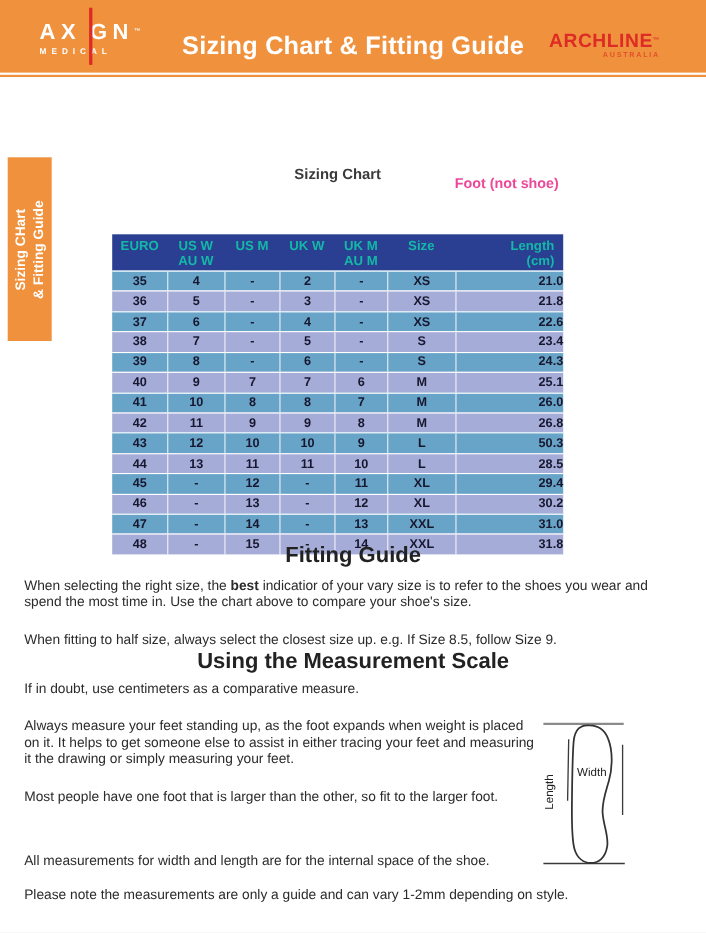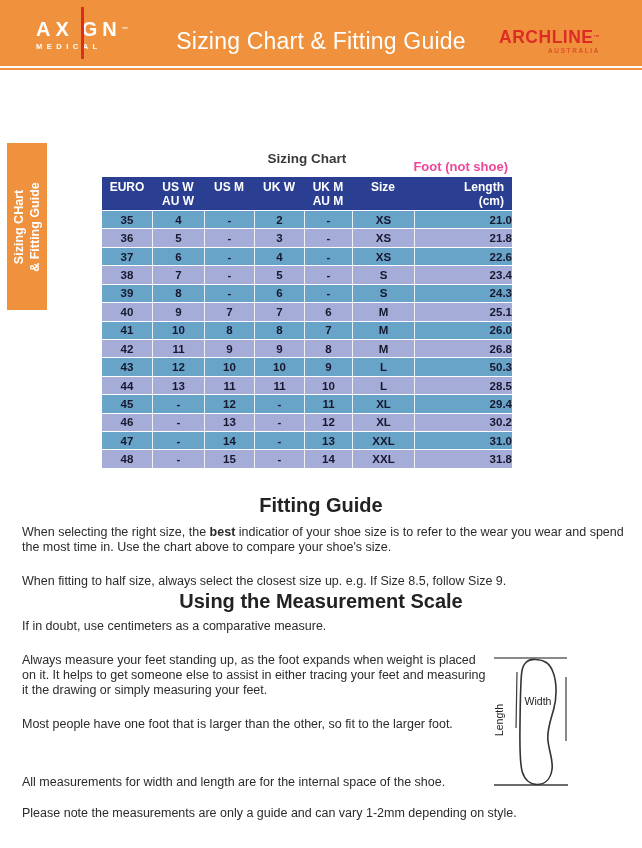--- a/index.html
+++ b/index.html
@@ -11,36 +11,36 @@
   
   .topbar{position:absolute;left:0;top:0;width:642px;height:66px;background:var(--orange,#F0923D);}
   .header-rule{position:absolute;left:0;top:68px;width:642px;height:2px;background:var(--orange,#F0923D);}
   .logo{position:absolute;left:36px;top:20px;width:95px;color:#fff;}
   .logo-main{font-size:20px;font-weight:bold;letter-spacing:5px;line-height:18px;white-space:nowrap;}
   .logo-main .tm{font-size:6px;letter-spacing:0;vertical-align:top;}
   .logo-gap{display:inline-block;width:8px;}
   .logo-red-line{position:absolute;left:45px;top:-13px;width:2.5px;height:52px;background:var(--red,#DD2B26);}
   .logo-sub{font-size:7.5px;font-weight:bold;letter-spacing:4.5px;margin-top:4px;}
   .page-title{position:absolute;left:0;top:28px;width:642px;text-align:center;
-    color:#fff;font-size:23px;font-weight:normal;letter-spacing:0.2px;}
+    color:#fff;font-size:23px;font-weight:bold;letter-spacing:0.2px;}
   .brand{position:absolute;right:42px;top:29px;text-align:right;}
   .brand-name{color:var(--red,#DD2B26);font-size:17.5px;font-weight:bold;letter-spacing:0.5px;line-height:17px;white-space:nowrap;}
   .brand-name .tm{font-size:6px;vertical-align:top;}
   .brand-sub{color:#e0512c;font-size:6.5px;font-weight:bold;letter-spacing:1.6px;margin-top:1px;}
   
   .side-tab{position:absolute;left:7px;top:143px;width:40px;height:167px;background:var(--orange,#F0923D);}
   .side-tab-inner{position:absolute;left:50%;top:50%;transform:translate(-50%,-50%) rotate(-90deg);
     width:167px;text-align:center;color:#fff;font-weight:bold;font-size:12.5px;line-height:16px;white-space:nowrap;}
   
   .chart-title{position:absolute;left:102px;top:151px;width:410px;text-align:center;
     font-size:13.5px;font-weight:bold;color:#3a3a3a;}
   .foot-note{position:absolute;right:134px;top:159px;font-size:13px;font-weight:bold;color:#ec4899;}
   .sizing-table{position:absolute;left:102px;top:177px;width:410px;}
   .thead{display:grid;grid-template-columns:50px 52px 50px 50px 48px 62px 98px;
-    background:var(--navy,#2B3F92);color:#ffffff;height:33px;box-sizing:border-box;padding-top:4px;}
+    background:var(--navy,#2B3F92);color:#14b8a6;height:33px;box-sizing:border-box;padding-top:4px;margin-top:36px;}
   .hcell{text-align:center;font-size:12px;font-weight:bold;line-height:13.5px;}
   .hcell.c6{text-align:right;padding-right:8px;}
   .trow{display:grid;grid-template-columns:50px 52px 50px 50px 48px 62px 98px;
     height:18.43px;box-sizing:border-box;border-top:1px solid #fff;align-items:center;}
   .trow.even{background:var(--row_blue,#68A4C8);}
   .trow.odd{background:var(--row_lavender,#A6ACD8);}
   .tcell{text-align:center;font-size:11.5px;font-weight:bold;color:var(--table_text,#17172F);
     height:100%;display:flex;align-items:center;justify-content:center;box-sizing:border-box;}
   .tcell + .tcell{border-left:1px solid rgba(255,255,255,0.85);}
   .tcell.c6{justify-content:flex-end;padding-right:0;}
@@ -216,21 +216,21 @@
           <div class="tcell c2">15</div>
           <div class="tcell c3">-</div>
           <div class="tcell c4">14</div>
           <div class="tcell c5">XXL</div>
           <div class="tcell c6">31.8</div>
         </div>
       </div>
   </div>
 
   <div class="hsec" style="top:494px;">Fitting Guide</div>
-  <div class="para" style="top:525px;width:602px;"><span>When selecting the right size, the </span><span class="b">best</span><span> indicatior of your shoe size is to refer to the wear you wear and spend the most time in. Use the chart above to compare your shoe's size.</span></div>
+  <div class="para" style="top:525px;width:602px;"><span>When selecting the right size, the </span><span class="b">best</span><span> indicatior of your vary size is to refer to the shoes you wear and spend the most time in. Use the chart above to compare your shoe's size.</span></div>
   <div class="para" style="top:574px;width:610px;">When fitting to half size, always select the closest size up. e.g. If Size 8.5, follow Size 9.</div>
 
   <div class="hsec" style="top:590px;">Using the Measurement Scale</div>
   <div class="para" style="top:653px;width:468px;">Always measure your feet standing up, as the foot expands when weight is placed on it. It helps to get someone else to assist in either tracing your feet and measuring it the drawing or simply measuring your feet.</div>
   <div class="para" style="top:619px;width:610px;">If in doubt, use centimeters as a comparative measure.</div>
   <div class="para" style="top:717px;width:468px;">Most people have one foot that is larger than the other, so fit to the larger foot.</div>
   <div class="para" style="top:775px;width:468px;">All measurements for width and length are for the internal space of the shoe.</div>
   <div class="para" style="top:806px;width:556px;">Please note the measurements are only a guide and can vary 1-2mm depending on style.</div>
 
   <div class="foot-diagram">

